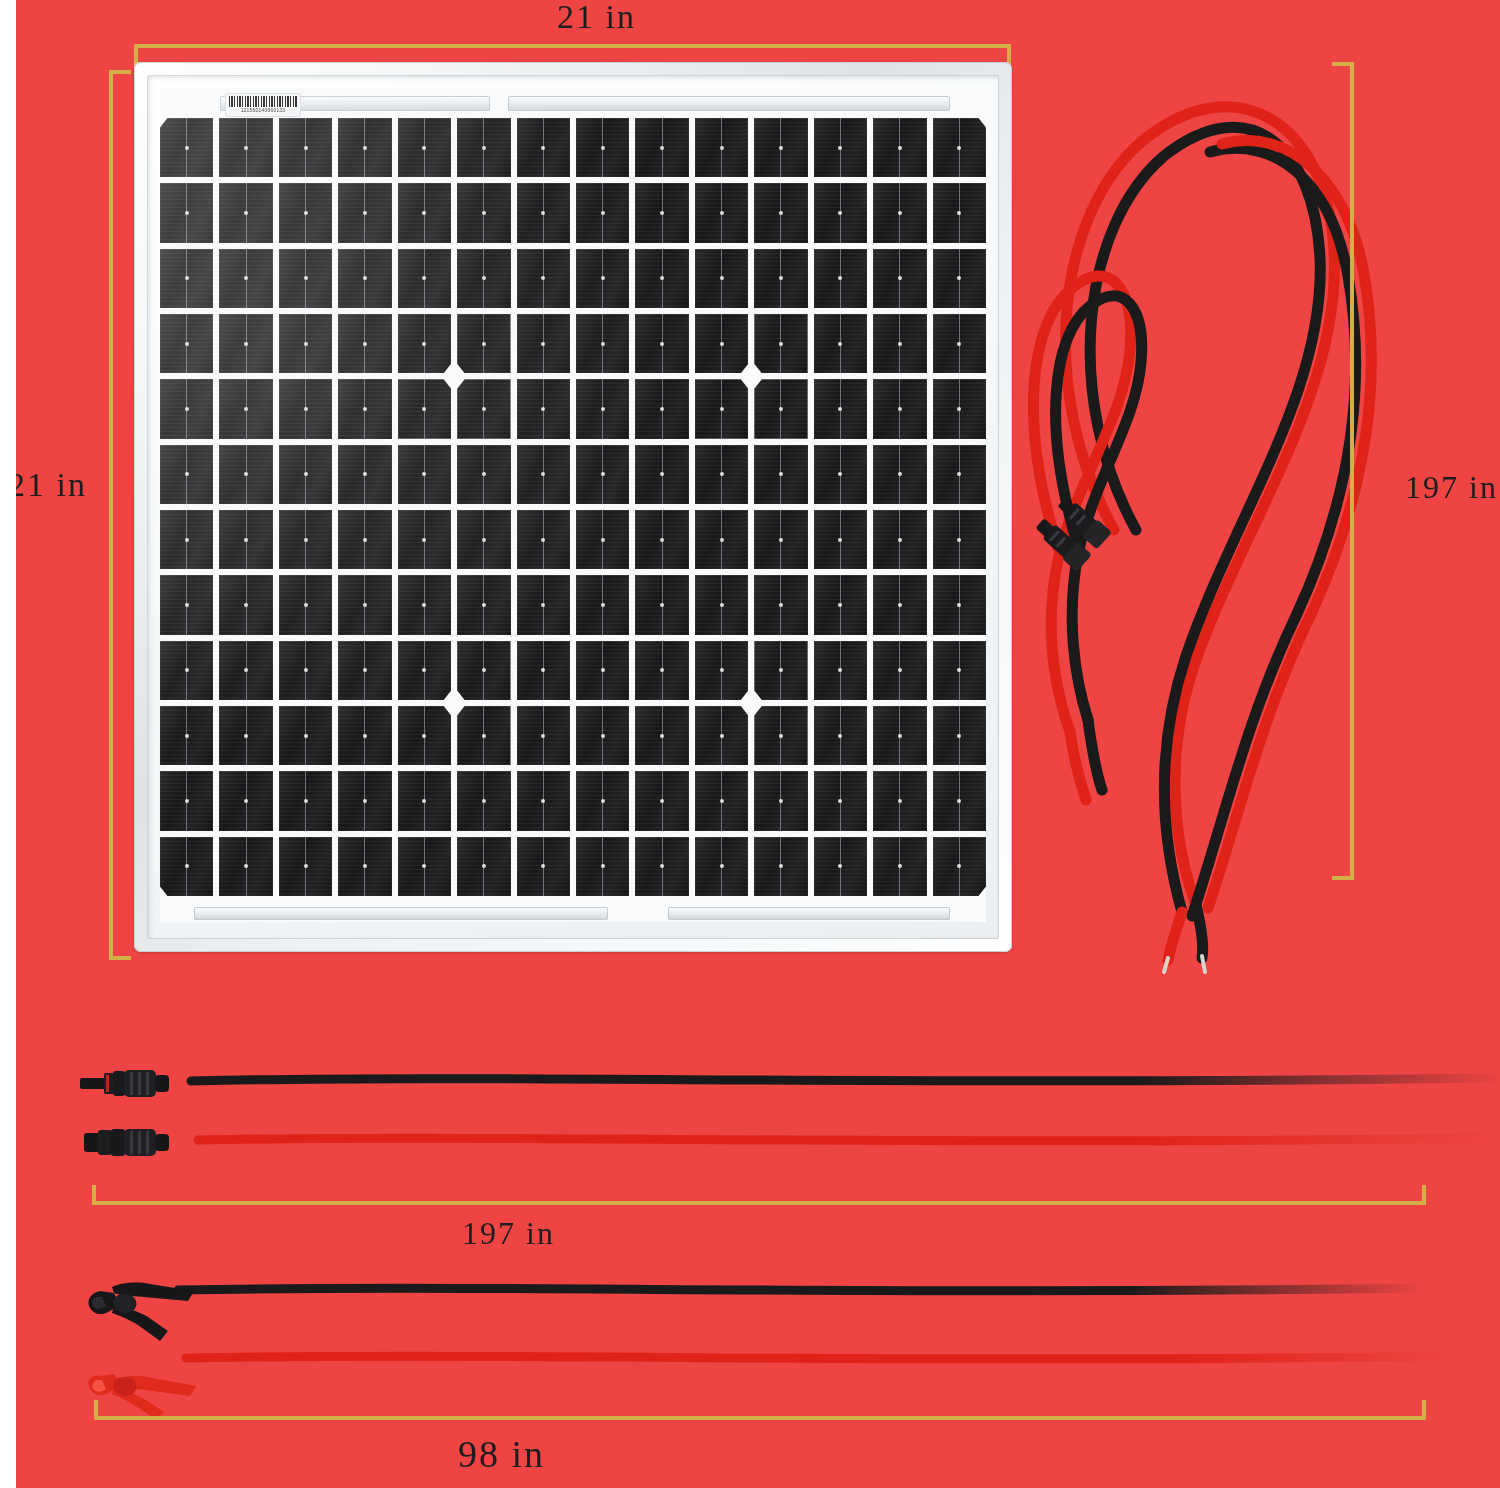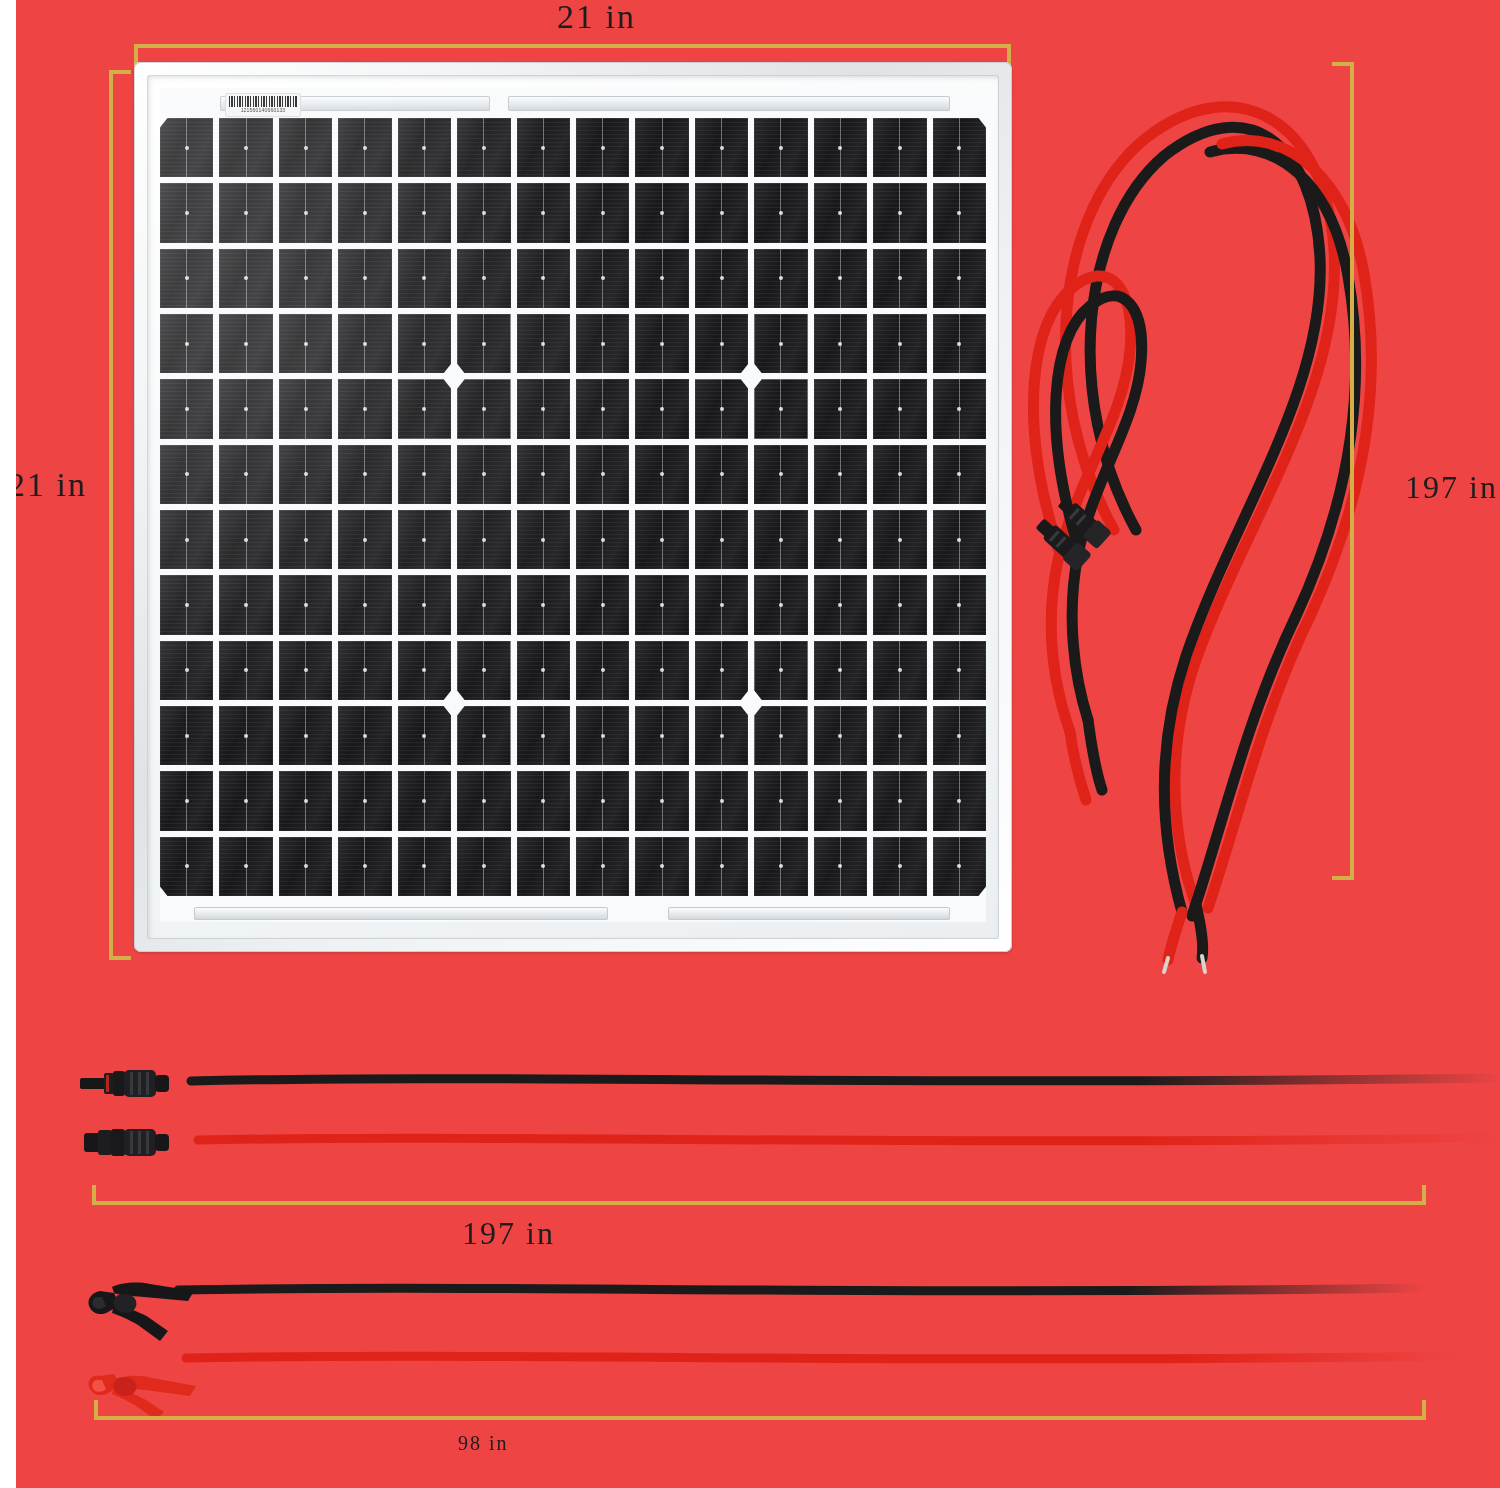--- a/index.html
+++ b/index.html
@@ -532,15 +532,15 @@
         <path d="M 12 28 C 8 30 7 35 10 38 C 13 41 19 40 22 37 L 18 28 Z" fill="#f25244"></path>
         <path d="M 28 28 C 38 24 54 22 68 26 L 112 34 L 106 44 L 62 38 C 48 37 34 36 30 34 Z"></path>
         <path d="M 30 36 C 40 38 52 42 62 48 L 80 60 L 72 68 L 52 54 C 42 48 34 44 28 42 Z"></path>
         <path d="M 34 26 C 44 24 50 26 52 32 C 54 39 48 45 40 44 C 32 43 28 36 30 30 Z" fill="#c8221a"></path>
       </g>
     </svg>
   </div>
 
   <div class="bracket bracket-bottom" style="left:78px; top:1400px; width:1332px; height:20px;"></div>
 
-  <div class="dim-label" style="left:442px; top:1432px; font-size:20px;">98 in</div>
+  <div class="dim-label" style="left:442px; top:1432px; font-size:38px;">98 in</div>
 
 </div>
 
 </body></html>

